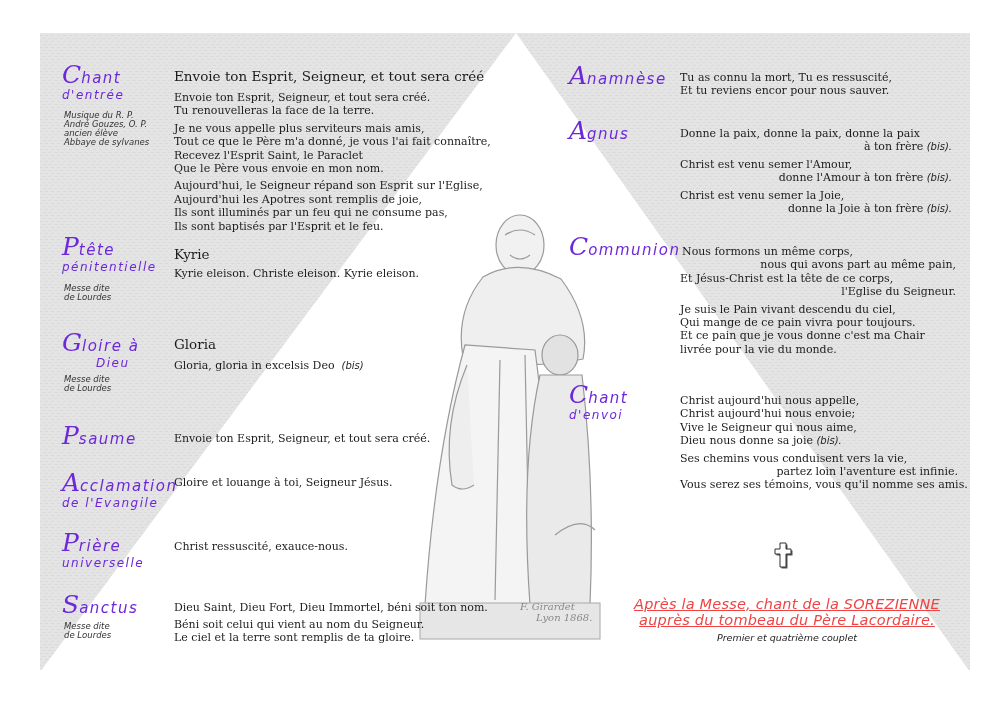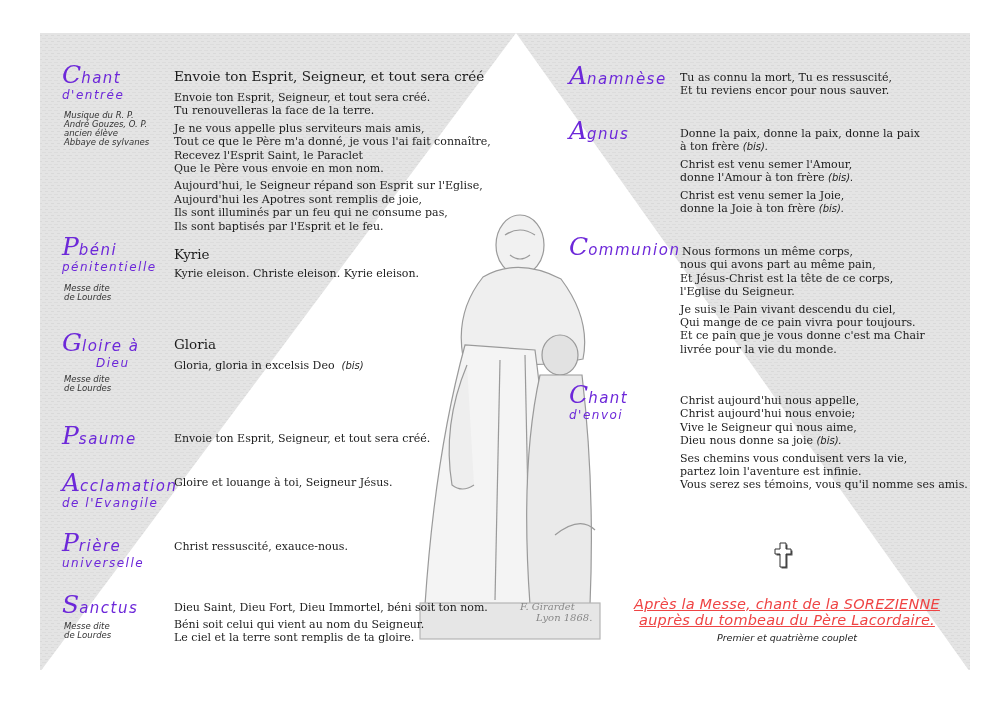--- a/index.html
+++ b/index.html
@@ -10,21 +10,21 @@
   .heading { font-family: "DejaVu Sans", sans-serif; font-style: italic; font-weight: normal;
              color: #6d28d9; letter-spacing: 1.5px; line-height: 1; white-space: nowrap; }
   .heading .cap { font-family: "DejaVu Serif", serif; font-style: italic; font-size: 25px; letter-spacing: 0; font-weight: normal; }
   .heading .rest { font-size: 15px; }
   .heading .line2 { display: block; font-size: 12px; margin-top: 2px; }
   .note { font-family: "DejaVu Sans", sans-serif; font-style: italic; font-size: 8.5px; color: #333;
           line-height: 1.05; white-space: pre-line; }
   .title { font-size: 13.5px; white-space: nowrap; }
   .verse { font-size: 11px; line-height: 13.4px; white-space: nowrap; margin-bottom: 4px; }
   .verse div { white-space: nowrap; }
-  .verse .r { text-align: left; }
+  .verse .r { text-align: right; }
   .bis { font-family: "DejaVu Sans", sans-serif; font-style: italic; font-size: 10px; }
   .after1, .after2 { font-family: "DejaVu Sans", sans-serif; font-style: italic; font-size: 14.5px;
             color: #ef4444; white-space: nowrap; text-align: center; letter-spacing: 0.2px; text-decoration: underline; }
   .after3 { font-family: "DejaVu Sans", sans-serif; font-style: italic; font-size: 9.5px; color: #222;
             white-space: nowrap; text-align: center; }
   .sig { font-family: "DejaVu Serif", serif; font-style: italic; font-size: 10px; color: #888; line-height: 11px; }
 </style>
 </head>
 <body>
 
@@ -89,21 +89,21 @@
   </div>
   <div class="verse">
     <div>Aujourd'hui, le Seigneur répand son Esprit sur l'Eglise,</div>
     <div>Aujourd'hui les Apotres sont remplis de joie,</div>
     <div>Ils sont illuminés par un feu qui ne consume pas,</div>
     <div>Ils sont baptisés par l'Esprit et le feu.</div>
   </div>
 </div>
 
 <div class="abs heading" style="left:62px;top:234px;">
-  <span class="cap">P</span><span class="rest">béni</span>
+  <span class="cap">P</span><span class="rest">tête</span>
   <span class="line2">pénitentielle</span>
 </div>
 <div class="abs note" style="left:64px;top:284px;">Messe dite
 de Lourdes</div>
 <div class="abs title" style="left:174px;top:246px;">Kyrie</div>
 <div class="abs verse" style="left:174px;top:267px;">Kyrie eleison. Christe eleison. Kyrie eleison.</div>
 
 <div class="abs heading" style="left:62px;top:330px;">
   <span class="cap">G</span><span class="rest">loire à</span>
   <span class="line2" style="padding-left:34px;">Dieu</span>

